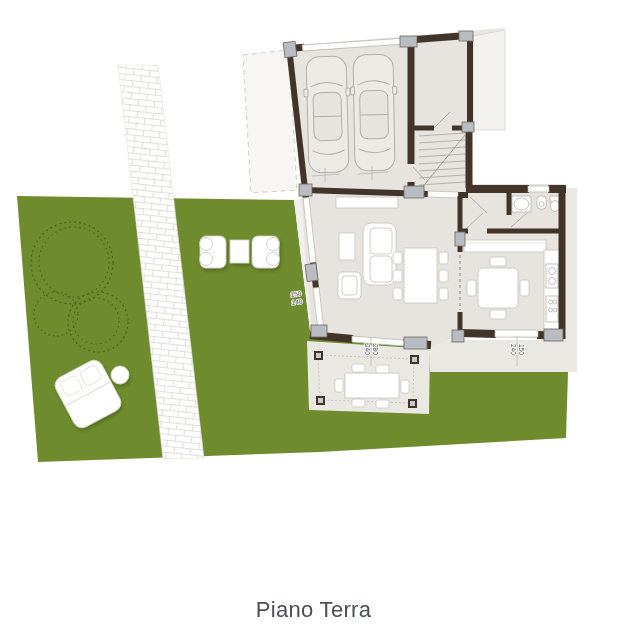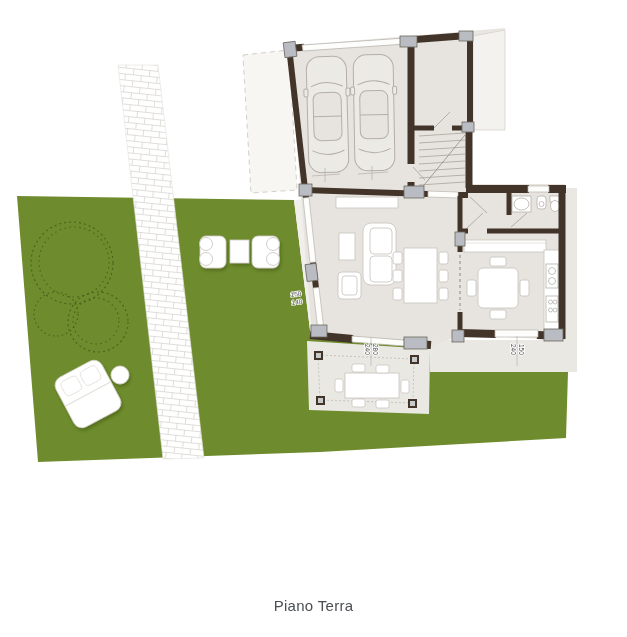--- a/index.html
+++ b/index.html
@@ -1,20 +1,20 @@
 <!DOCTYPE html>
 <html><head>
 <meta charset="utf-8">
 <style>
   html,body{margin:0;padding:0;background:#ffffff;}
   .stage{position:relative;width:627px;height:637px;background:#ffffff;overflow:hidden;
          font-family:"Liberation Sans", sans-serif;}
   .plan-svg{position:absolute;left:0;top:0;}
   .caption{position:absolute;left:0;top:597px;width:627px;text-align:center;
-           font-size:15px;color:#4b4f54;letter-spacing:0.3px;}
+           font-size:22px;color:#4b4f54;letter-spacing:0.3px;}
   svg text{font-family:"Liberation Sans", sans-serif;fill:#4a4a4a;}
 </style>
 </head>
 <body>
 
 <div class="stage">
 <svg class="plan-svg" width="627" height="637" viewBox="0 0 627 637">
   <defs>
     <pattern id="brick" width="16" height="12" patternUnits="userSpaceOnUse" patternTransform="rotate(6)">
       <rect width="16" height="12" fill="#ffffff"></rect>

